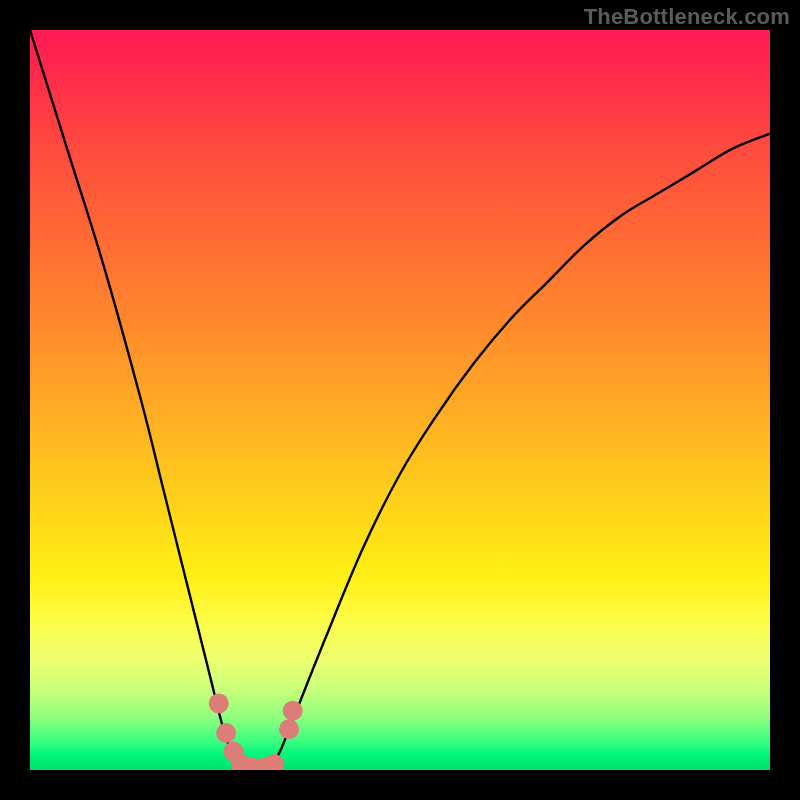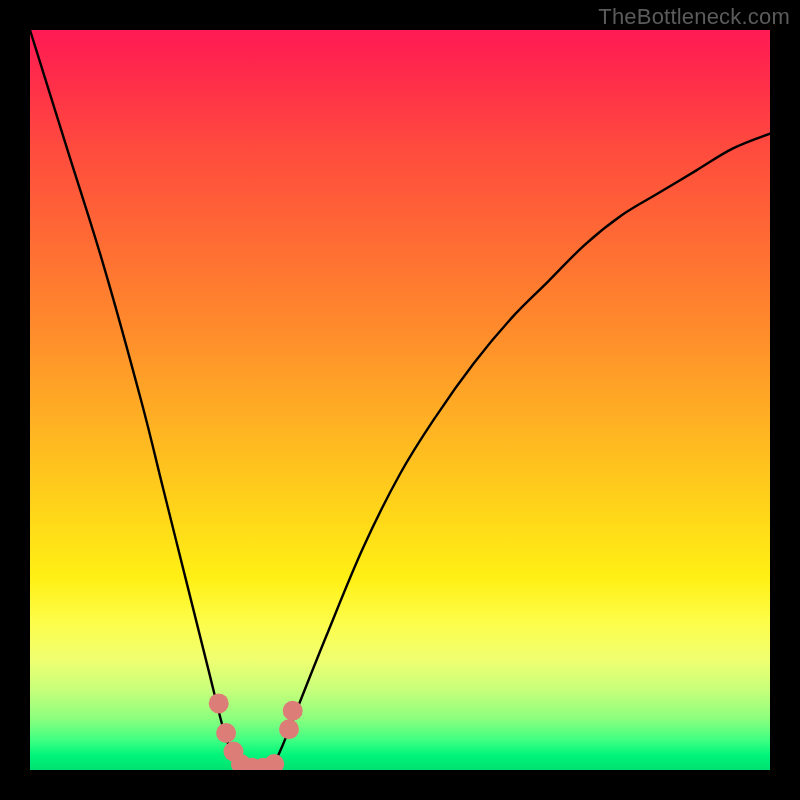--- a/index.html
+++ b/index.html
@@ -11,20 +11,21 @@
     overflow: hidden;
     font-family: Arial, Helvetica, sans-serif;
   }
   .frame {
     position: absolute;
     top: 0;
     left: 0;
     width: 800px;
     height: 800px;
     background: #000;
+    font-weight: bold;
   }
   .plot-area {
     position: absolute;
     top: 30px;
     left: 30px;
     width: 740px;
     height: 740px;
     overflow: hidden;
   }
   .gradient {

